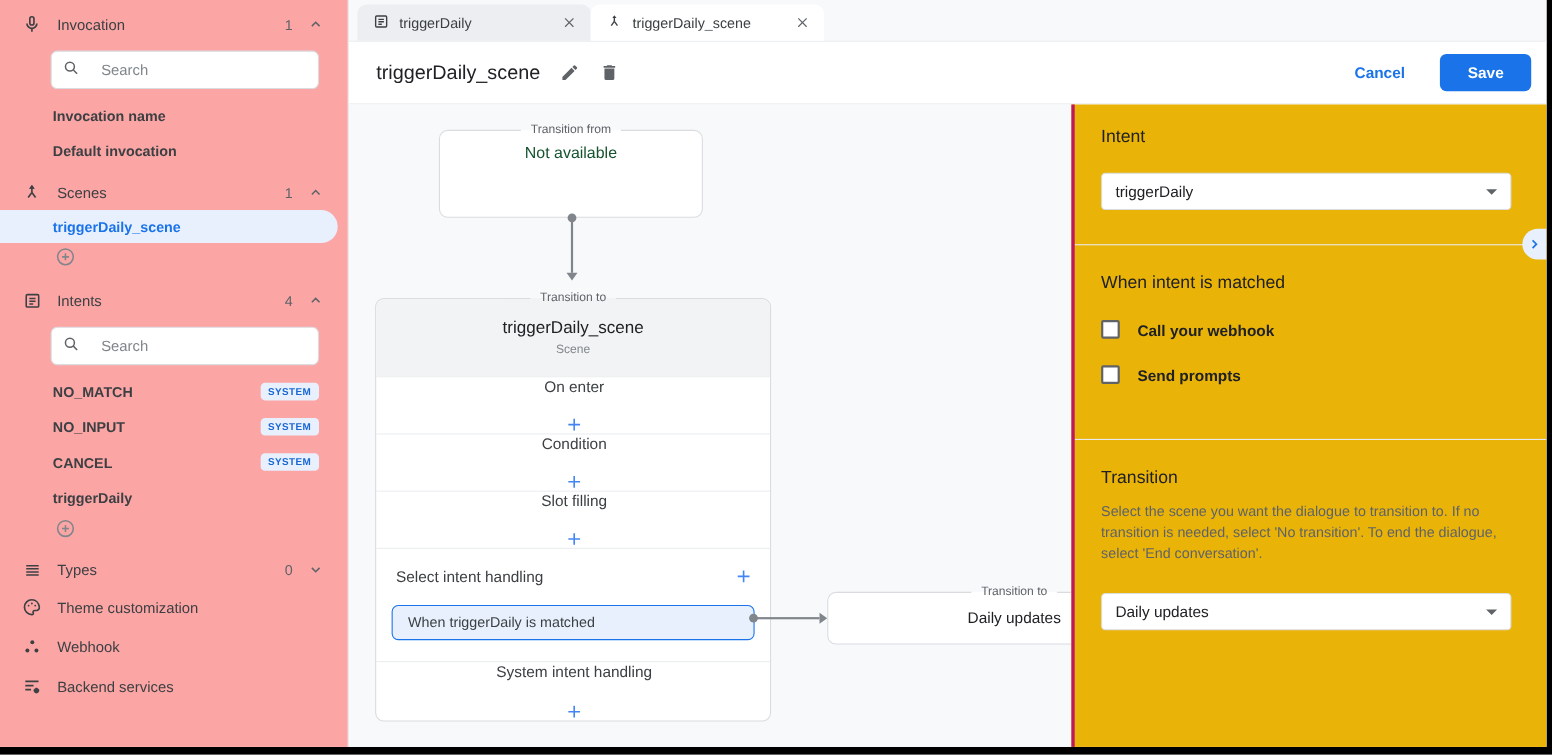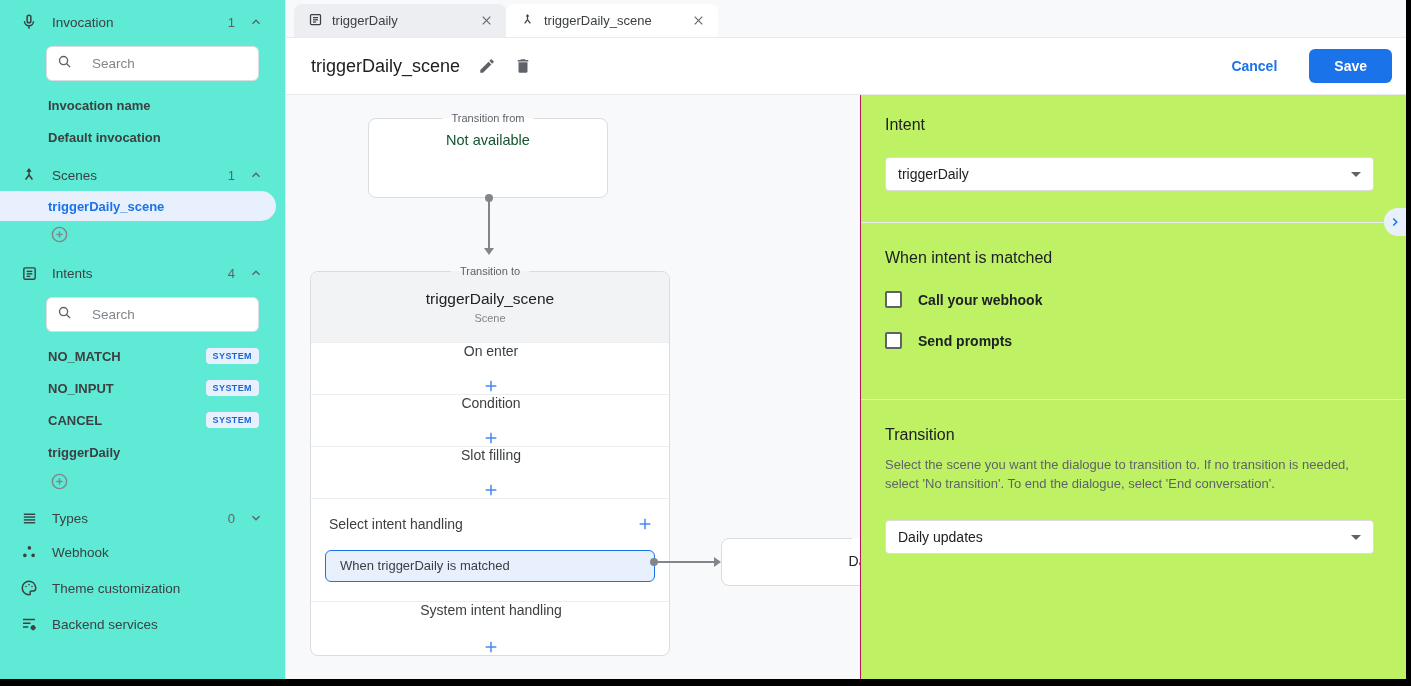--- a/index.html
+++ b/index.html
@@ -1,21 +1,21 @@
 <!DOCTYPE html>
 <html><head>
 <meta charset="utf-8">
 <style>
   * { box-sizing: border-box; margin: 0; padding: 0; }
   html,body { width:1411px; height:686px; }
   body { background:#000; position:relative; font-family:"Liberation Sans", sans-serif; color:#3c4043; }
   .app { position:absolute; left:0; top:0; width:1406px; height:679px; background:#fff; display:flex; overflow:hidden; }
 
   
-  .sidebar { width:286px; flex-shrink:0; background:#5eead4; border-right:1px solid #e8eaed; padding-top:6px; overflow:hidden; }
+  .sidebar { width:317px; flex-shrink:0; background:#fca5a5; border-right:1px solid #e8eaed; padding-top:6px; overflow:hidden; }
   .sec-head { display:flex; align-items:center; height:32px; padding:0 18px 0 18px; cursor:pointer; }
   .sec-head .icn { width:22px; display:flex; justify-content:center; }
   .sec-label { margin-left:12px; font-size:13.5px; color:#3c4043; flex:1; }
   .sec-count { font-size:13px; color:#5f6368; margin-right:10px; }
   .search { margin:8px 26px 8px 46px; height:35px; border:1px solid #dadce0; border-radius:6px; display:flex; align-items:center; padding:0 10px; background:#fff; }
   .search input { border:none; outline:none; flex:1; margin-left:20px; font-size:13.5px; color:#3c4043; font-family:"Liberation Sans",sans-serif; background:transparent; }
   .search input::placeholder { color:#80868b; }
   .side-item { height:32px; display:flex; align-items:center; padding:0 26px 0 48px; font-size:13px; font-weight:bold; color:#3c4043; cursor:pointer; }
   .side-item .item-label { flex:1; }
   .side-item.selected { background:#e8f0fe; color:#1a73e8; border-radius:0 17px 17px 0; margin-right:9px; height:30px; padding-right:17px; }
@@ -70,21 +70,21 @@
   .row-custom { height:104px; flex-direction:column; align-items:stretch; padding:0; }
   .row-custom .row-top { display:flex; align-items:center; height:51px; padding:0 16px 0 18px; }
   .row-custom .row-top .row-label { flex:1; }
   .handler-item { margin:0 14px; height:32px; background:#e8f0fe; border:1.5px solid #1a73e8; border-radius:6px; display:flex; align-items:center; padding:0 14px; font-size:13px; color:#3c4043; cursor:pointer; }
   .row-system { height:54px; }
 
   .next-card { left:435px; top:443px; width:340px; height:48px; }
   .next-title { width:100%; text-align:center; margin-top:14px; font-size:14px; color:#202124; }
 
   
-  .panel { width:546px; flex-shrink:0; background:#bef264; border-left:1px solid #be185d; position:relative; overflow:hidden; }
+  .panel { width:432px; flex-shrink:0; background:#eab308; border-left:3px solid #be185d; position:relative; overflow:hidden; }
   .panel-sec { padding:0 32px 0 24px; }
   .panel h2 { font-size:16px; font-weight:normal; color:#202124; }
   .sel { height:34px; border:1px solid #dadce0; border-radius:4px; display:flex; align-items:center; justify-content:space-between; padding:0 12px; font-size:14px; color:#202124; cursor:pointer; background:#fff; }
   .caret { width:0; height:0; border-left:5px solid transparent; border-right:5px solid transparent; border-top:5px solid #5f6368; }
   .divider { border-top:1px solid #e8eaed; }
   .chk-row { display:flex; align-items:center; margin-top:24px; cursor:pointer; }
   .chk { width:17px; height:17px; border:2px solid #5f6368; border-radius:2px; background:#fff; }
   .chk-label { margin-left:16px; font-size:14px; font-weight:bold; color:#202124; }
   .panel-desc { font-size:13px; color:#5f6368; line-height:19px; max-width:508px; margin-top:11px; }
   .panel-collapse { position:absolute; top:113px; right:0; width:22px; height:28px; background:#e8f0fe; border-radius:14px 0 0 14px; display:flex; align-items:center; justify-content:flex-end; padding-right:4px; cursor:pointer; }
@@ -231,38 +231,38 @@
       <span class="sec-count">0</span>
       <span class="icn">
         <svg width="14" height="14" viewBox="0 0 24 24" fill="none" stroke="#5f6368" stroke-width="2.4">
             <polyline points="6 9 12 15 18 9"></polyline>
           </svg>
       </span>
     </div>
 
     <div class="nav-item">
       <span class="icn">
-        <svg width="18" height="18" viewBox="0 0 24 24" fill="#3c4043">
-            <circle cx="6.5" cy="16.5" r="2.4"></circle>
-            <circle cx="12.5" cy="6.5" r="2.4"></circle>
-            <circle cx="17.5" cy="16.5" r="2.4"></circle>
-          </svg>
-      </span>
-      <span class="lbl">Webhook</span>
-    </div>
-    <div class="nav-item">
-      <span class="icn">
         <svg width="18" height="18" viewBox="0 0 24 24" fill="none" stroke="#3c4043" stroke-width="2">
             <path d="M12 3a9 9 0 1 0 0 18c1.5 0 2.2-1 1.6-2.2-.6-1.2.2-2.8 1.9-2.8H18a3.5 3.5 0 0 0 3-4C20.4 6.5 16.6 3 12 3z"></path>
             <circle cx="8" cy="10" r="1.1" fill="#3c4043" stroke="none"></circle>
             <circle cx="12" cy="7.5" r="1.1" fill="#3c4043" stroke="none"></circle>
             <circle cx="16" cy="10" r="1.1" fill="#3c4043" stroke="none"></circle>
           </svg>
       </span>
       <span class="lbl">Theme customization</span>
+    </div>
+    <div class="nav-item">
+      <span class="icn">
+        <svg width="18" height="18" viewBox="0 0 24 24" fill="#3c4043">
+            <circle cx="6.5" cy="16.5" r="2.4"></circle>
+            <circle cx="12.5" cy="6.5" r="2.4"></circle>
+            <circle cx="17.5" cy="16.5" r="2.4"></circle>
+          </svg>
+      </span>
+      <span class="lbl">Webhook</span>
     </div>
     <div class="nav-item">
       <span class="icn">
         <svg width="18" height="18" viewBox="0 0 24 24" fill="none" stroke="#3c4043" stroke-width="2">
             <line x1="4" y1="6" x2="20" y2="6"></line>
             <line x1="4" y1="11" x2="14" y2="11"></line>
             <line x1="4" y1="16" x2="11" y2="16"></line>
             <circle cx="17.5" cy="17" r="2.2"></circle>
             <line x1="17.5" y1="13.6" x2="17.5" y2="20.4"></line>
             <line x1="14.1" y1="17" x2="20.9" y2="17"></line>

